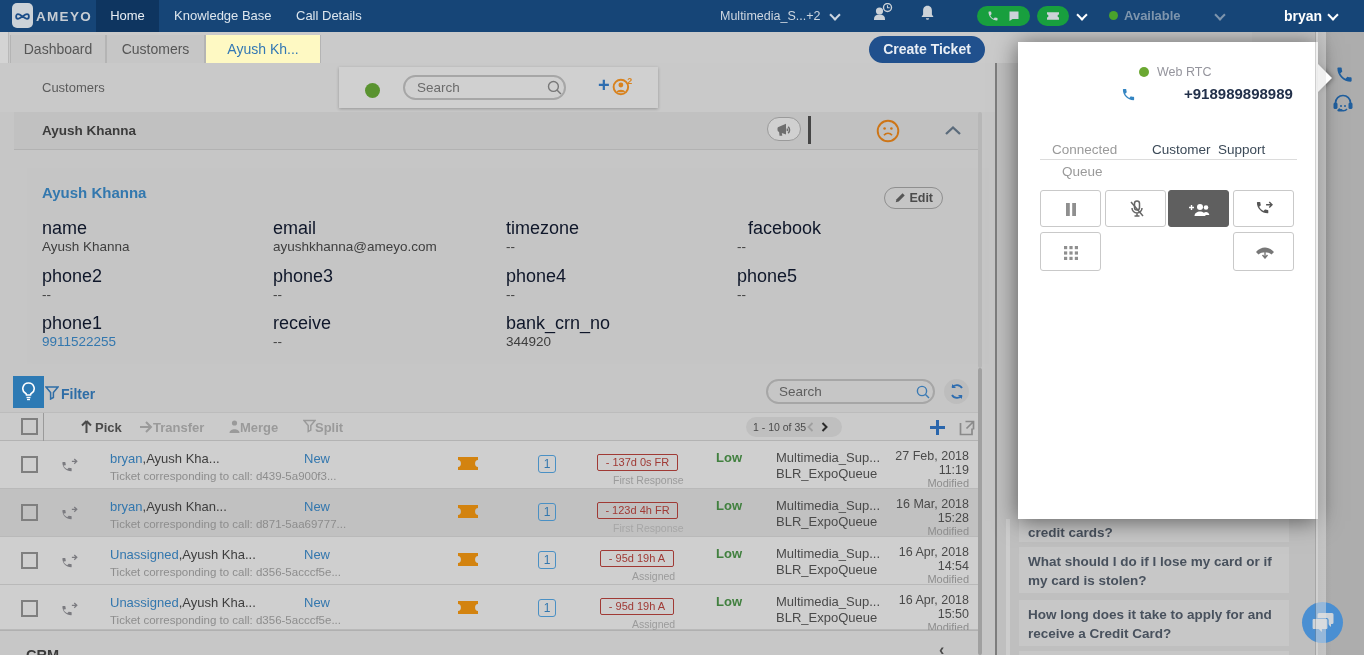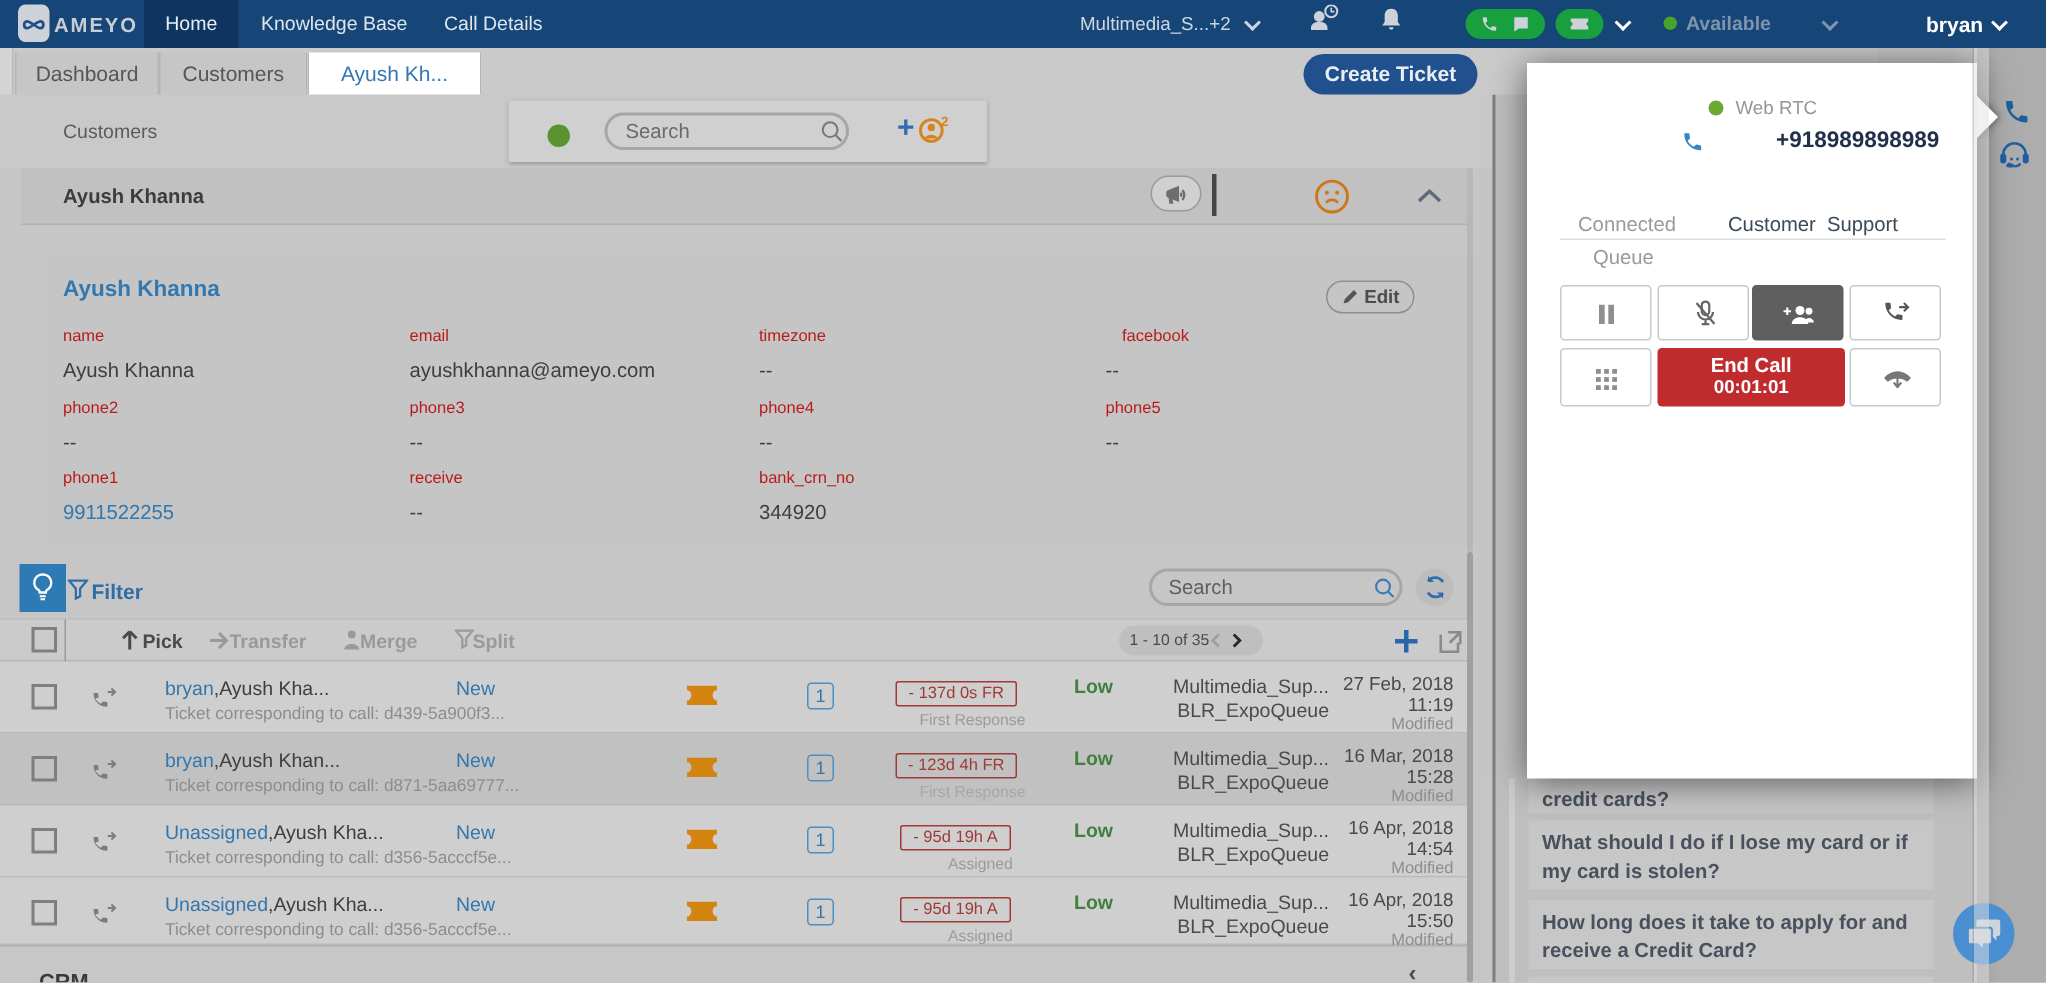--- a/index.html
+++ b/index.html
@@ -13,33 +13,33 @@
 .nav .home { position:absolute; left:96px; top:0; width:63px; height:32px; background:#0e3560; color:#e8eef4; font-size:13px; line-height:32px; text-align:center; }
 .navitem { position:absolute; top:0; height:32px; color:#dde6ee; font-size:13px; line-height:32px; }
 .nav .mm { position:absolute; top:0; height:32px; line-height:32px; color:#cdd6e0; font-size:13px; }
 .chev { display:inline-block; width:8px; height:8px; border-right:2px solid #fff; border-bottom:2px solid #fff; transform:rotate(45deg); vertical-align:middle; }
 .pill { position:absolute; top:6px; height:20px; background:#189f3e; border-radius:11px; }
 .gdot { display:inline-block; width:9px; height:9px; border-radius:50%; background:#49a22c; }
 
 .tabbar { position:absolute; left:0; top:32px; width:1252px; height:31px; background:#cacaca; z-index:5; }
 .tabbar .lstrip { position:absolute; left:0; top:0; width:9px; height:31px; background:#d4d4d4; border-right:1px solid #b9b9b9; }
 .tab { position:absolute; top:3px; height:28px; line-height:28px; font-size:14px; color:#565656; text-align:center; background:#c6c6c6; border-left:1px solid #b4b4b4; border-right:1px solid #b4b4b4; }
-.tab.active { background:#ffffff; color:#3378b4; }
+.tab.active { background:#fef9c3; color:#3378b4; }
 .createticket { position:absolute; left:869px; top:36px; width:116px; height:27px; background:#20508d; border-radius:14px; color:#e9eef5; font-size:14px; font-weight:bold; text-align:center; line-height:27px; z-index:6; }
 
 .crumb { position:absolute; left:42px; top:80px; font-size:13px; color:#5c5c5c; }
 .floatbar { position:absolute; left:339px; top:67px; width:319px; height:41px; background:#d0d0d0; box-shadow:0 1px 3px rgba(0,0,0,0.25); z-index:4; }
 .fsearch { position:absolute; left:64px; top:8px; width:163px; height:25px; border:2px solid #a6a6a6; border-radius:14px; color:#6b6b6b; font-size:13.5px; line-height:22px; padding-left:12px; }
 
 .acc { position:absolute; left:14px; top:112px; width:966px; height:38px; background:#c1c1c1; border-bottom:1px solid #b2b2b2; }
 .acc .ttl { position:absolute; left:28px; top:11px; font-size:13.5px; font-weight:bold; color:#3c3c3c; }
 .card { position:absolute; left:27px; top:168px; width:962px; height:196px; background:#c5c5c5; }
 .card .cttl { position:absolute; left:15px; top:16px; color:#3378ae; font-weight:bold; font-size:15px; }
 .editbtn { position:absolute; left:857px; top:19px; width:59px; height:22px; border:1px solid #8f8f8f; border-radius:11px; font-size:12.5px; font-weight:bold; color:#4c4c4c; text-align:center; line-height:20px; }
-.fl { position:absolute; font-size:11px; color:#b91c1c; }
+.fl { position:absolute; font-size:18px; color:#0f172a; }
 .fv { position:absolute; font-size:13.5px; color:#3e3e3e; }
 .fv.link { color:#3377ae; }
 </style>
 </head>
 <body>
 <style>
 
 .bulb { position:absolute; left:13px; top:376px; width:31px; height:32px; background:#2d7ab4; }
 .filterlbl { position:absolute; left:47px; top:386px; color:#2e6da6; font-size:14px; font-weight:bold; }
 .tsearch { position:absolute; left:766px; top:379px; width:169px; height:25px; border:2px solid #a6a6a6; border-radius:14px; color:#5e5e5e; font-size:13.5px; line-height:21px; padding-left:11px; }
@@ -51,21 +51,21 @@
 .row { position:absolute; left:0; width:978px; height:48px; background:#cfcfcf; border-bottom:1px solid #b9b9b9; }
 .row.sel { background:#c1c1c1; }
 .rname { position:absolute; left:110px; top:10px; font-size:13px; color:#3e3e3e; }
 .rname b { color:#3377ae; font-weight:normal; }
 .rnew { position:absolute; left:304px; top:10px; font-size:13px; color:#3377ae; }
 .rsub { position:absolute; left:110px; top:29px; font-size:11.5px; color:#8d8d8d; }
 .badge1 { position:absolute; left:538px; top:14px; width:18px; height:18px; border:1px solid #4a90c4; border-radius:3px; color:#3377ae; font-size:12px; text-align:center; line-height:17px; }
 .rbadge { position:absolute; top:13px; height:17px; border:1px solid #a03a35; border-radius:2px; color:#a03a35; font-size:11px; line-height:15px; text-align:center; }
 .rstage { position:absolute; top:33px; font-size:10.5px; color:#9b9b9b; }
 .rlow { position:absolute; left:716px; top:9px; font-size:13px; font-weight:bold; color:#41803f; }
-.rq1 { position:absolute; left:776px; top:9px; width:110px; font-size:13px; color:#4a4a4a; text-align:right; line-height:16px; }
+.rq1 { position:absolute; left:776px; top:9px; width:110px; font-size:13px; color:#4a4a4a; text-align:left; line-height:16px; }
 .rdate { position:absolute; right:9px; top:8px; font-size:12.5px; color:#4a4a4a; text-align:right; line-height:14px; }
 .rmod { position:absolute; right:9px; top:36px; font-size:11px; color:#8d8d8d; }
 .crm { position:absolute; left:0; top:630px; width:978px; height:25px; background:#c7c7c7; border-top:1px solid #b0b0b0; overflow:hidden; }
 .mscroll { position:absolute; left:978px; top:368px; width:4px; height:287px; background:#a0a0a0; border-radius:2px; }
 .vline { position:absolute; left:995px; top:63px; width:2px; height:592px; background:#7d7d7d; }
 
 .sidebar { position:absolute; left:997px; top:63px; width:321px; height:592px; background:#bfbfbf; }
 .rail { position:absolute; left:1318px; top:32px; width:46px; height:623px; background:linear-gradient(to right,#9f9f9f,#adadad 30%); }
 .faq { position:absolute; left:1019px; width:270px; background:#c7c7c7; color:#48515d; font-size:13.5px; font-weight:bold; line-height:18.5px; padding:6px 8px 0 9px; }
 
@@ -412,24 +412,20 @@
           <rect x="10.8" y="0" width="3.2" height="3.2"></rect>
           <rect x="0" y="5.4" width="3.2" height="3.2"></rect>
           <rect x="5.4" y="5.4" width="3.2" height="3.2"></rect>
           <rect x="10.8" y="5.4" width="3.2" height="3.2"></rect>
           <rect x="0" y="10.8" width="3.2" height="3.2"></rect>
           <rect x="5.4" y="10.8" width="3.2" height="3.2"></rect>
           <rect x="10.8" y="10.8" width="3.2" height="3.2"></rect>
         </g>
       </svg>
     </div>
- <div class="endcall">
-      <div style="margin-top:4px;font-size:13.5px;">End Call</div>
-      <div style="font-size:12.5px;">00:01:01</div>
-    </div>
  <div class="pbtn" style="left:215px;top:190px;height:39px;">
       <svg class="abs" style="left:20px;top:13px" width="22" height="13" viewBox="0 0 22 13">
         <path d="M2 6 C7 0 15 0 20 6 L17.5 8.5 C14 5.5 8 5.5 4.5 8.5 Z" fill="#777"></path>
         <path d="M11 6 v5 M8.5 9 l2.5 3 2.5-3" stroke="#777" stroke-width="1.4" fill="none"></path>
       </svg>
     </div>
 </div>
 
 <div class="chatfab">
  <svg class="abs" style="left:9px;top:10px" width="24" height="22" viewBox="0 0 24 22">

